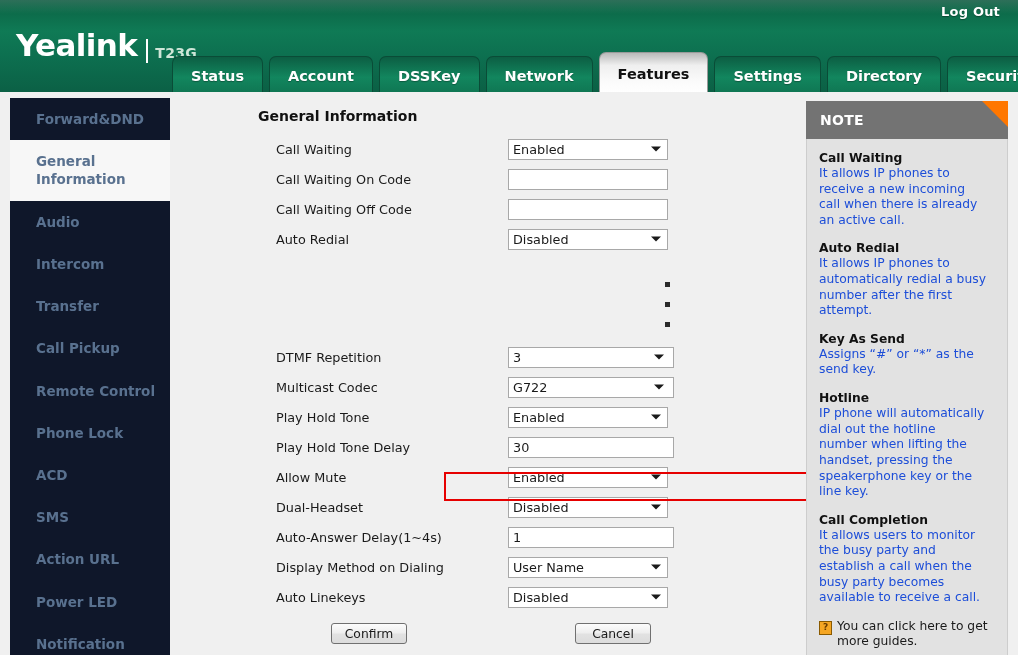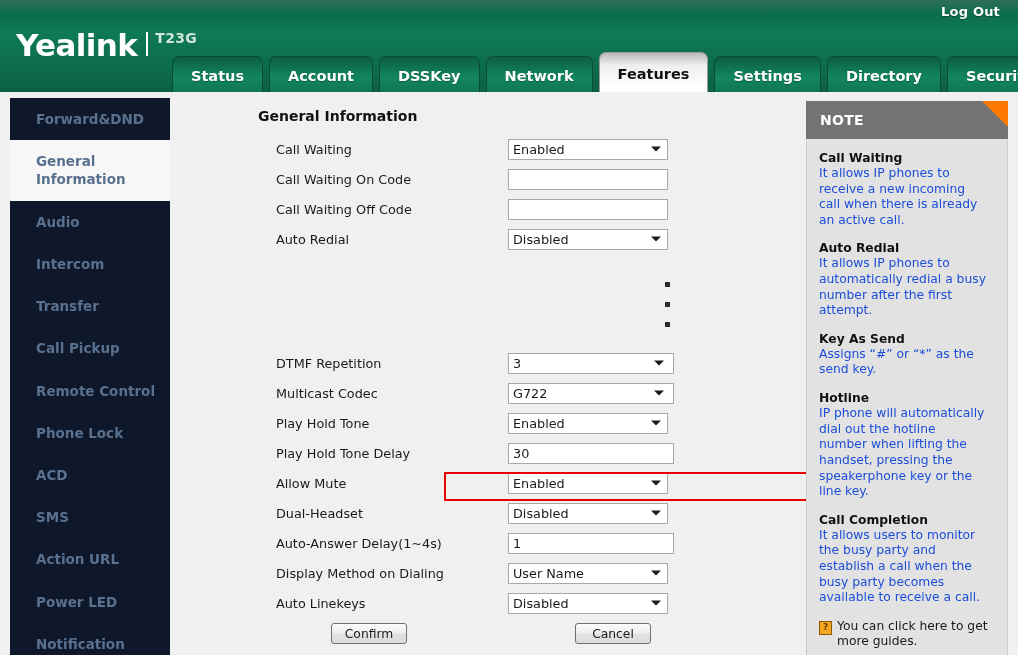--- a/index.html
+++ b/index.html
@@ -25,21 +25,21 @@
     background: linear-gradient(to bottom, rgba(255,255,255,0.13), rgba(255,255,255,0));
   }
   .logout {
     position: absolute; right: 18px; top: 4px;
     color: #ffffff; font-size: 13px; font-weight: bold;
     letter-spacing: .2px; cursor: pointer;
     text-shadow: 0 1px 1px rgba(0,0,0,.35);
   }
   .logo-wrap {
     position: absolute; left: 16px; top: 30px;
-    display: flex; align-items: flex-start;
+    display: flex; align-items: flex-end;
   }
   .logo-main {
     color: #ffffff; font-size: 31px; font-weight: bold;
     letter-spacing: -0.6px; line-height: 1;
     font-family: "DejaVu Sans", "Liberation Sans", sans-serif;
   }
   .logo-sep {
     display: inline-block; width: 2px; height: 24px;
     background: #ffffff; margin: 0 7px 0 9px; position: relative; top: 2px;
   }
@@ -278,21 +278,21 @@
           </div>
         </div>
       </div>
 
     <div class="dots">
       <span class="dot" style="top:16px"></span>
       <span class="dot" style="top:36px"></span>
       <span class="dot" style="top:56px"></span>
     </div>
 
-    <div class="form" style="top:250px" id="form-bottom">
+    <div class="form" style="top:244px" id="form-bottom">
         <div class="row">
           <div class="label">DTMF Repetition</div>
           <div class="field">
             <div class="ctl select wide">3</div>
             <span class="caret on-wide"></span>
           </div>
         </div>
         <div class="row">
           <div class="label">Multicast Codec</div>
           <div class="field">

